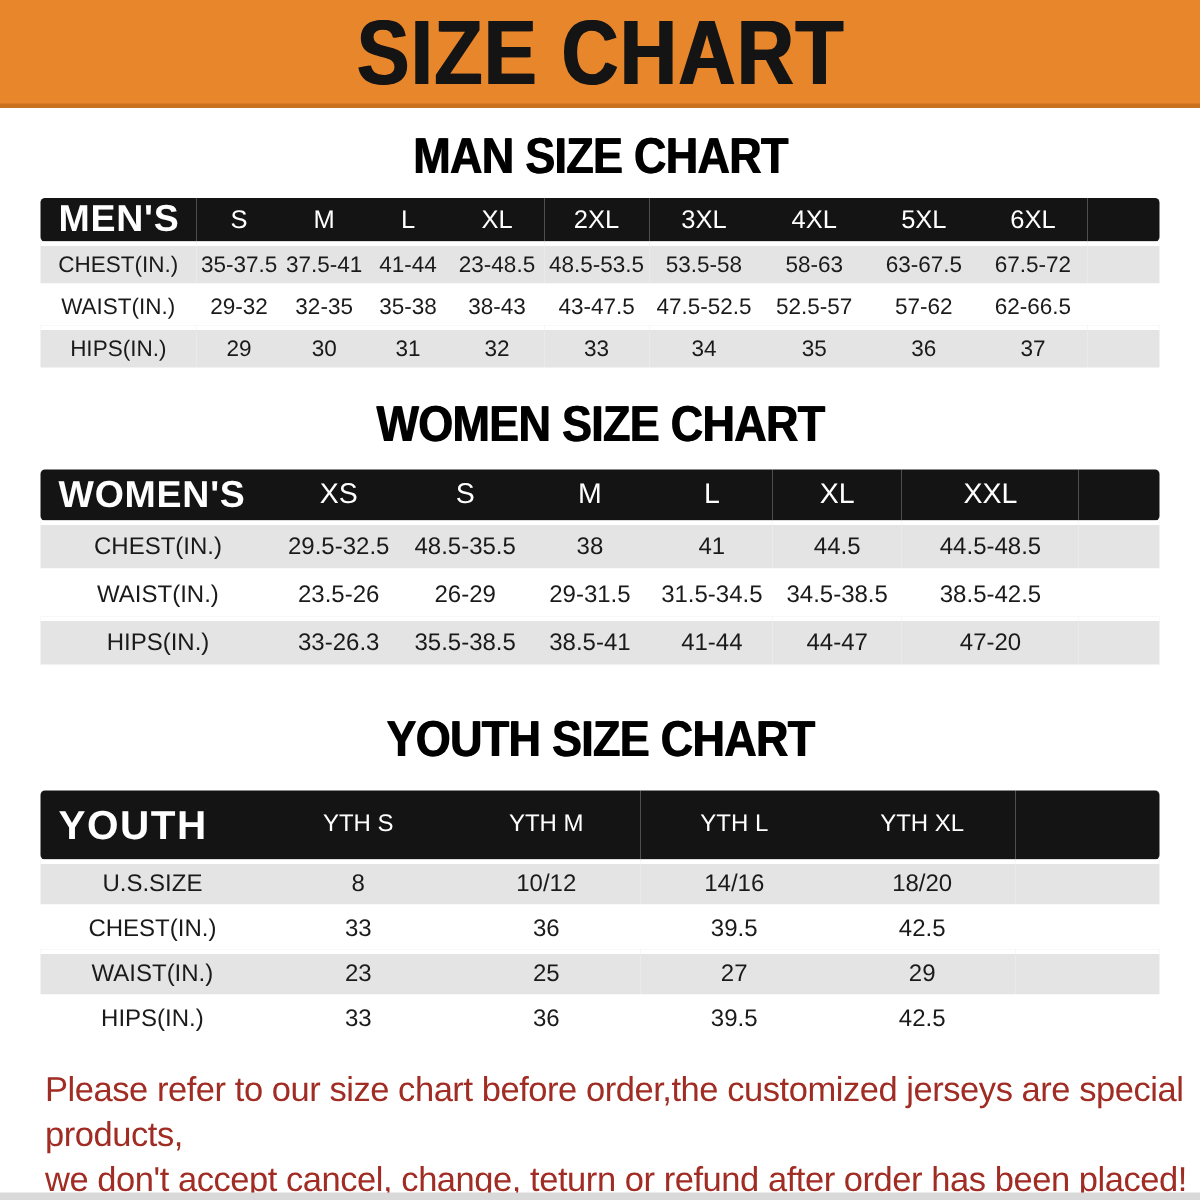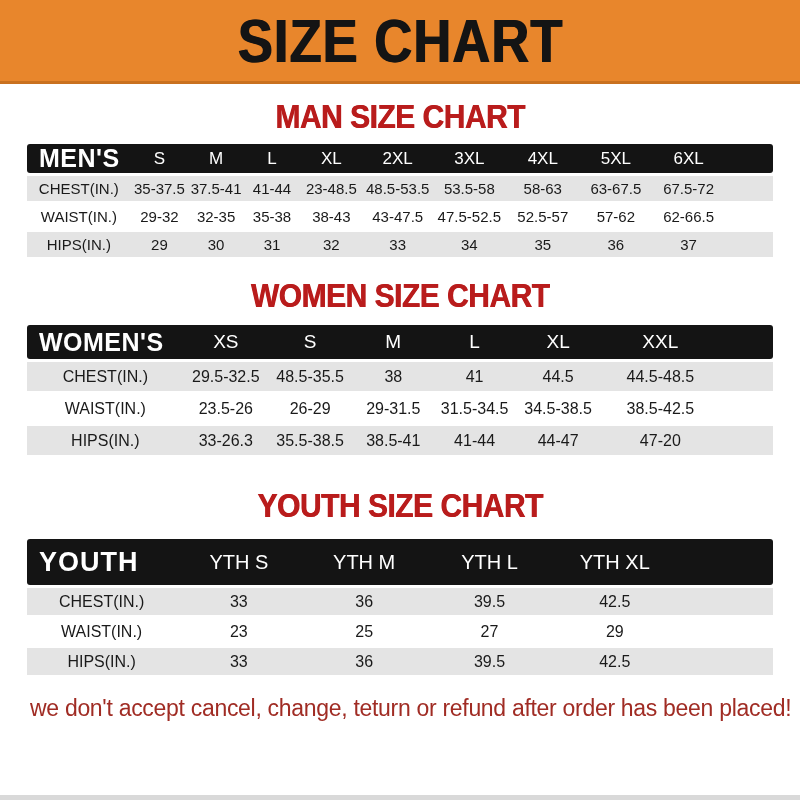--- a/index.html
+++ b/index.html
@@ -8,21 +8,21 @@
     height: 800px;
     background: #ffffff;
     font-family: "Liberation Sans", sans-serif;
     color: #1a1a1a;
     position: relative;
     overflow: hidden;
   }
 
   
   .banner {
-    height: 84px;
+    height: 72px;
     background: var(--banner-bg, #E8862C);
     border-bottom: 3px solid var(--banner-edge, #C9711F);
     display: flex;
     align-items: center;
     justify-content: center;
   }
   .banner-title {
     display: inline-block;
     font-size: 50px;
     font-weight: bold;
@@ -30,21 +30,21 @@
     color: var(--banner-text, #141414);
     transform: scale(1.05, 1.22);
     text-shadow: 1.2px 0 currentColor;
     white-space: nowrap;
   }
 
   
   .section-heading {
     text-align: center;
     font-weight: bold;
-    color: #b91c1c;
+    color: #000000;
   }
   .section-heading > span {
     display: inline-block;
     font-size: 30px;
     letter-spacing: -0.5px;
     transform: scale(1.0, 1.12);
     text-shadow: 0.6px 0 currentColor;
     white-space: nowrap;
   }
   .heading-men   { margin: 16px 0 10px; }
@@ -84,21 +84,21 @@
   tbody tr:nth-child(odd) td { background: var(--row-stripe, #E4E4E4); }
 
   .men   thead th { height: 24px; font-size: 17px; }
   .men   thead th.corner { font-size: 25px; }
   .men   tbody th, .men tbody td { height: 28px; font-size: 15px; }
 
   .women thead th { height: 34px; font-size: 19px; }
   .women thead th.corner { font-size: 25px; }
   .women tbody th, .women tbody td { height: 32px; font-size: 16px; }
 
-  .youth thead th { height: 46px; font-size: 20px; }
+  .youth thead th { height: 46px; font-size: 16px; }
   .youth thead th.corner { font-size: 27px; letter-spacing: 1px; }
   .youth tbody th, .youth tbody td { height: 30px; font-size: 16px; }
 
   
   .footer-note {
     margin-top: 18px;
     padding-left: 30px;
     color: var(--footer-text, #A02C24);
     font-size: 23px;
     line-height: 30px;
@@ -276,20 +276,28 @@
           <th class="corner">YOUTH</th>
           <th>YTH S</th>
           <th>YTH M</th>
           <th>YTH L</th>
           <th>YTH XL</th>
           <th></th>
         </tr>
       </thead>
       <tbody>
         <tr>
+          <th>U.S.SIZE</th>
+          <td>8</td>
+          <td>10/12</td>
+          <td>14/16</td>
+          <td>18/20</td>
+          <td></td>
+        </tr>
+        <tr>
           <th>CHEST(IN.)</th>
           <td>33</td>
           <td>36</td>
           <td>39.5</td>
           <td>42.5</td>
           <td></td>
         </tr>
         <tr>
           <th>WAIST(IN.)</th>
           <td>23</td>
@@ -304,16 +312,17 @@
           <td>36</td>
           <td>39.5</td>
           <td>42.5</td>
           <td></td>
         </tr>
       </tbody>
     </table>
   </div>
 
 <div class="footer-note">
+  <p>Please refer to our size chart before order,the customized jerseys are special products,</p>
   <p>we don't accept cancel, change, teturn or refund after order has been placed!</p>
 </div>
 
 <div class="bottom-strip"></div>
 
 </body></html>

